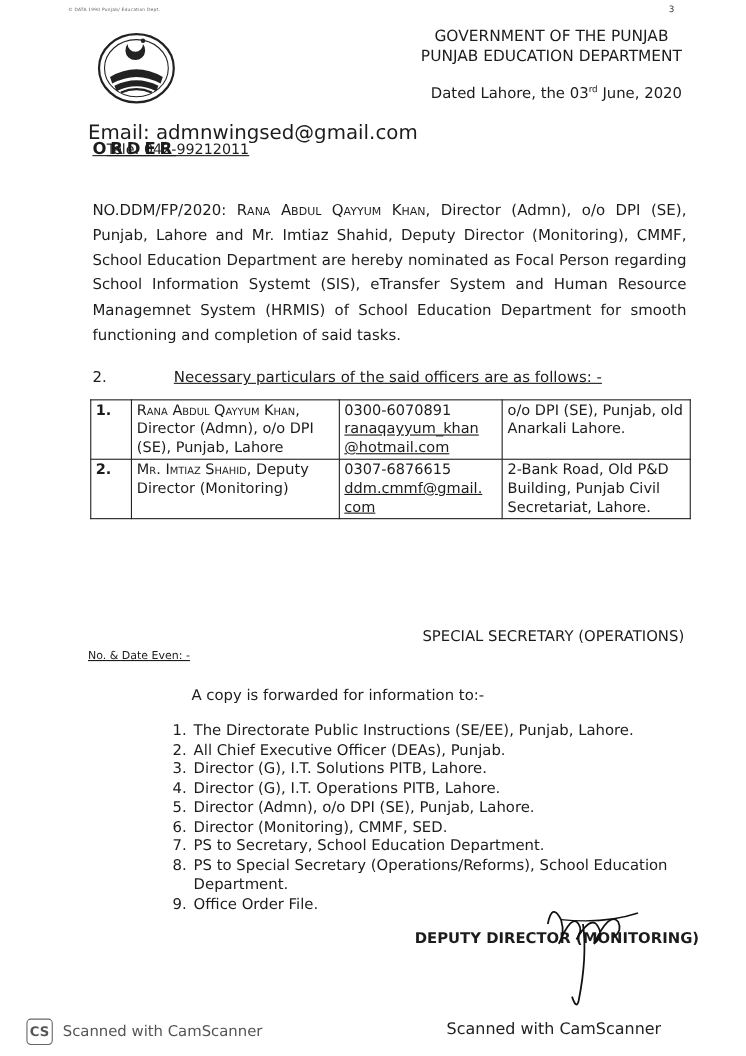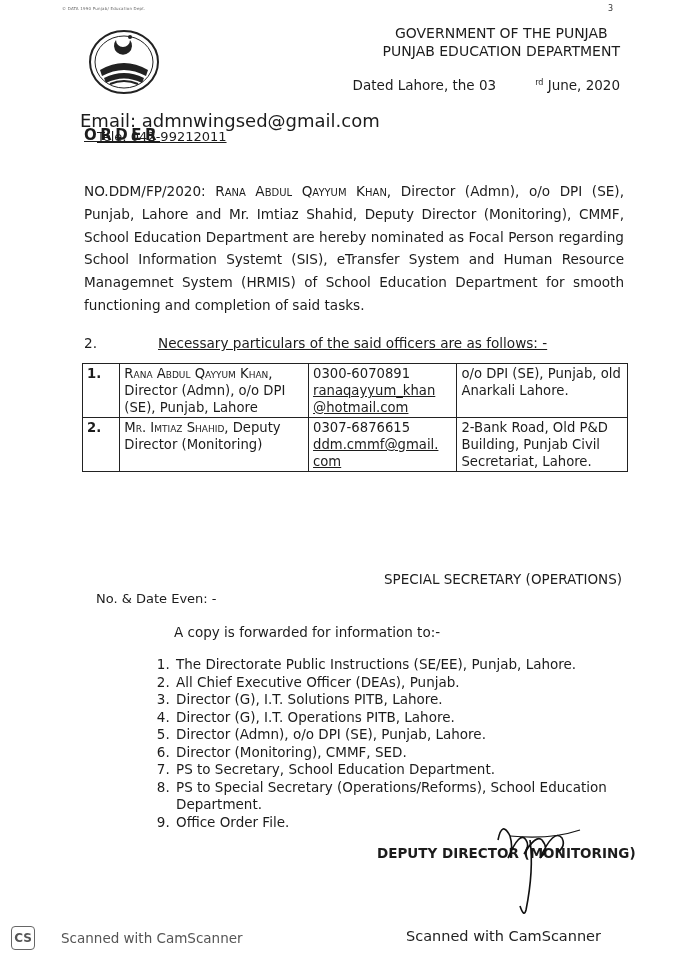--- a/index.html
+++ b/index.html
@@ -7,21 +7,21 @@
     width: 678px; height: 960px; position: relative; overflow: hidden;
     background: #ffffff; color: #1c1c1c;
     font-family: "DejaVu Sans", "Liberation Sans", sans-serif;
   }
   .abs { position: absolute; }
   .tiny-header { left: 62px; top: 6px; font-size: 4px; color: #666; letter-spacing: 0.2px; }
   .corner-mark { left: 608px; top: 4px; font-size: 8px; color: #333; }
   .logo { left: 86px; top: 26px; width: 76px; height: 70px; }
   .gov { right: 58px; top: 24px; font-size: 14px; text-align: center; line-height: 18px; margin-left: 44px; }
   .dated { right: 58px; top: 77px; font-size: 13.5px; }
-  .dated sup { font-size: 8px; vertical-align: super; line-height: 0; margin-left: 39px; }
+  .dated sup { font-size: 8px; vertical-align: super; line-height: 0; }
   .tele { left: 97px; top: 97px; font-size: 13px; text-decoration: underline; margin-top: 32px; }
   .email { left: 80px; top: 110px; font-size: 18px; }
   .order { left: 84px; top: 126px; font-size: 15px; letter-spacing: 3.5px; text-decoration: underline; font-weight: bold; }
   .para { left: 84px; top: 165px; width: 540px; font-size: 13.6px; line-height: 22.8px; text-align: justify; margin-top: 15px; }
   .sc { font-variant: small-caps; }
   .para2 { left: 84px; top: 335px; font-size: 13.6px; text-decoration: underline; }
   .para2 .num { display: inline-block; width: 74px; }
   table.particulars {
     position: absolute; left: 82px; top: 363px; width: 546px;
     border-collapse: collapse; font-size: 13.2px; line-height: 17px;
@@ -30,30 +30,30 @@
     border: 1.6px solid #222; vertical-align: top; padding: 1px 4px; text-align: left; font-weight: normal;
   }
   table.particulars th { line-height: 16px; }
   .c1 { width: 28px; font-weight: bold !important; }
   .c2 { width: 178px; }
   .c3 { width: 138px; }
   .c4 { width: 160px; }
   .just { text-align: justify; }
   .link { text-decoration: underline; }
   .sig1 { right: 56px; top: 571px; font-size: 13.5px; }
-  .nodate { left: 96px; top: 591px; font-size: 13px; }
+  .nodate { left: 80px; top: 591px; font-size: 10px; text-decoration: underline; }
   .copy { left: 174px; top: 624px; font-size: 13.5px; }
   ol.recipients {
     position: absolute; left: 152px; top: 656px; width: 470px; margin: 0; padding-left: 22px;
     font-size: 13.5px; line-height: 17.5px;
   }
   ol.recipients li { padding-left: 2px; }
   .dep { left: 377px; top: 845px; font-size: 13.5px; font-weight: bold; }
   .signature { left: 490px; top: 810px; width: 110px; height: 110px; }
-  .cs-bar { left: 11px; top: 926px; font-size: 13.5px; color: #555; display: flex; align-items: center; gap: 26px; }
+  .cs-bar { left: 24px; top: 926px; font-size: 13.5px; color: #555; display: flex; align-items: center; gap: 9px; }
   .cs-icon { width: 22px; height: 22px; border: 1.5px solid #666; border-radius: 4px; display: flex; align-items: center; justify-content: center; font-weight: bold; font-size: 12px; color: #555; }
   .cs-right { left: 406px; top: 928px; font-size: 14.5px; color: #222; }
 </style>
 </head>
 <body>
 
 <div class="abs tiny-header">© DATA 1990 Punjab/ Education Dept.</div>
 <div class="abs corner-mark">3</div>
 
 <div class="abs logo">

